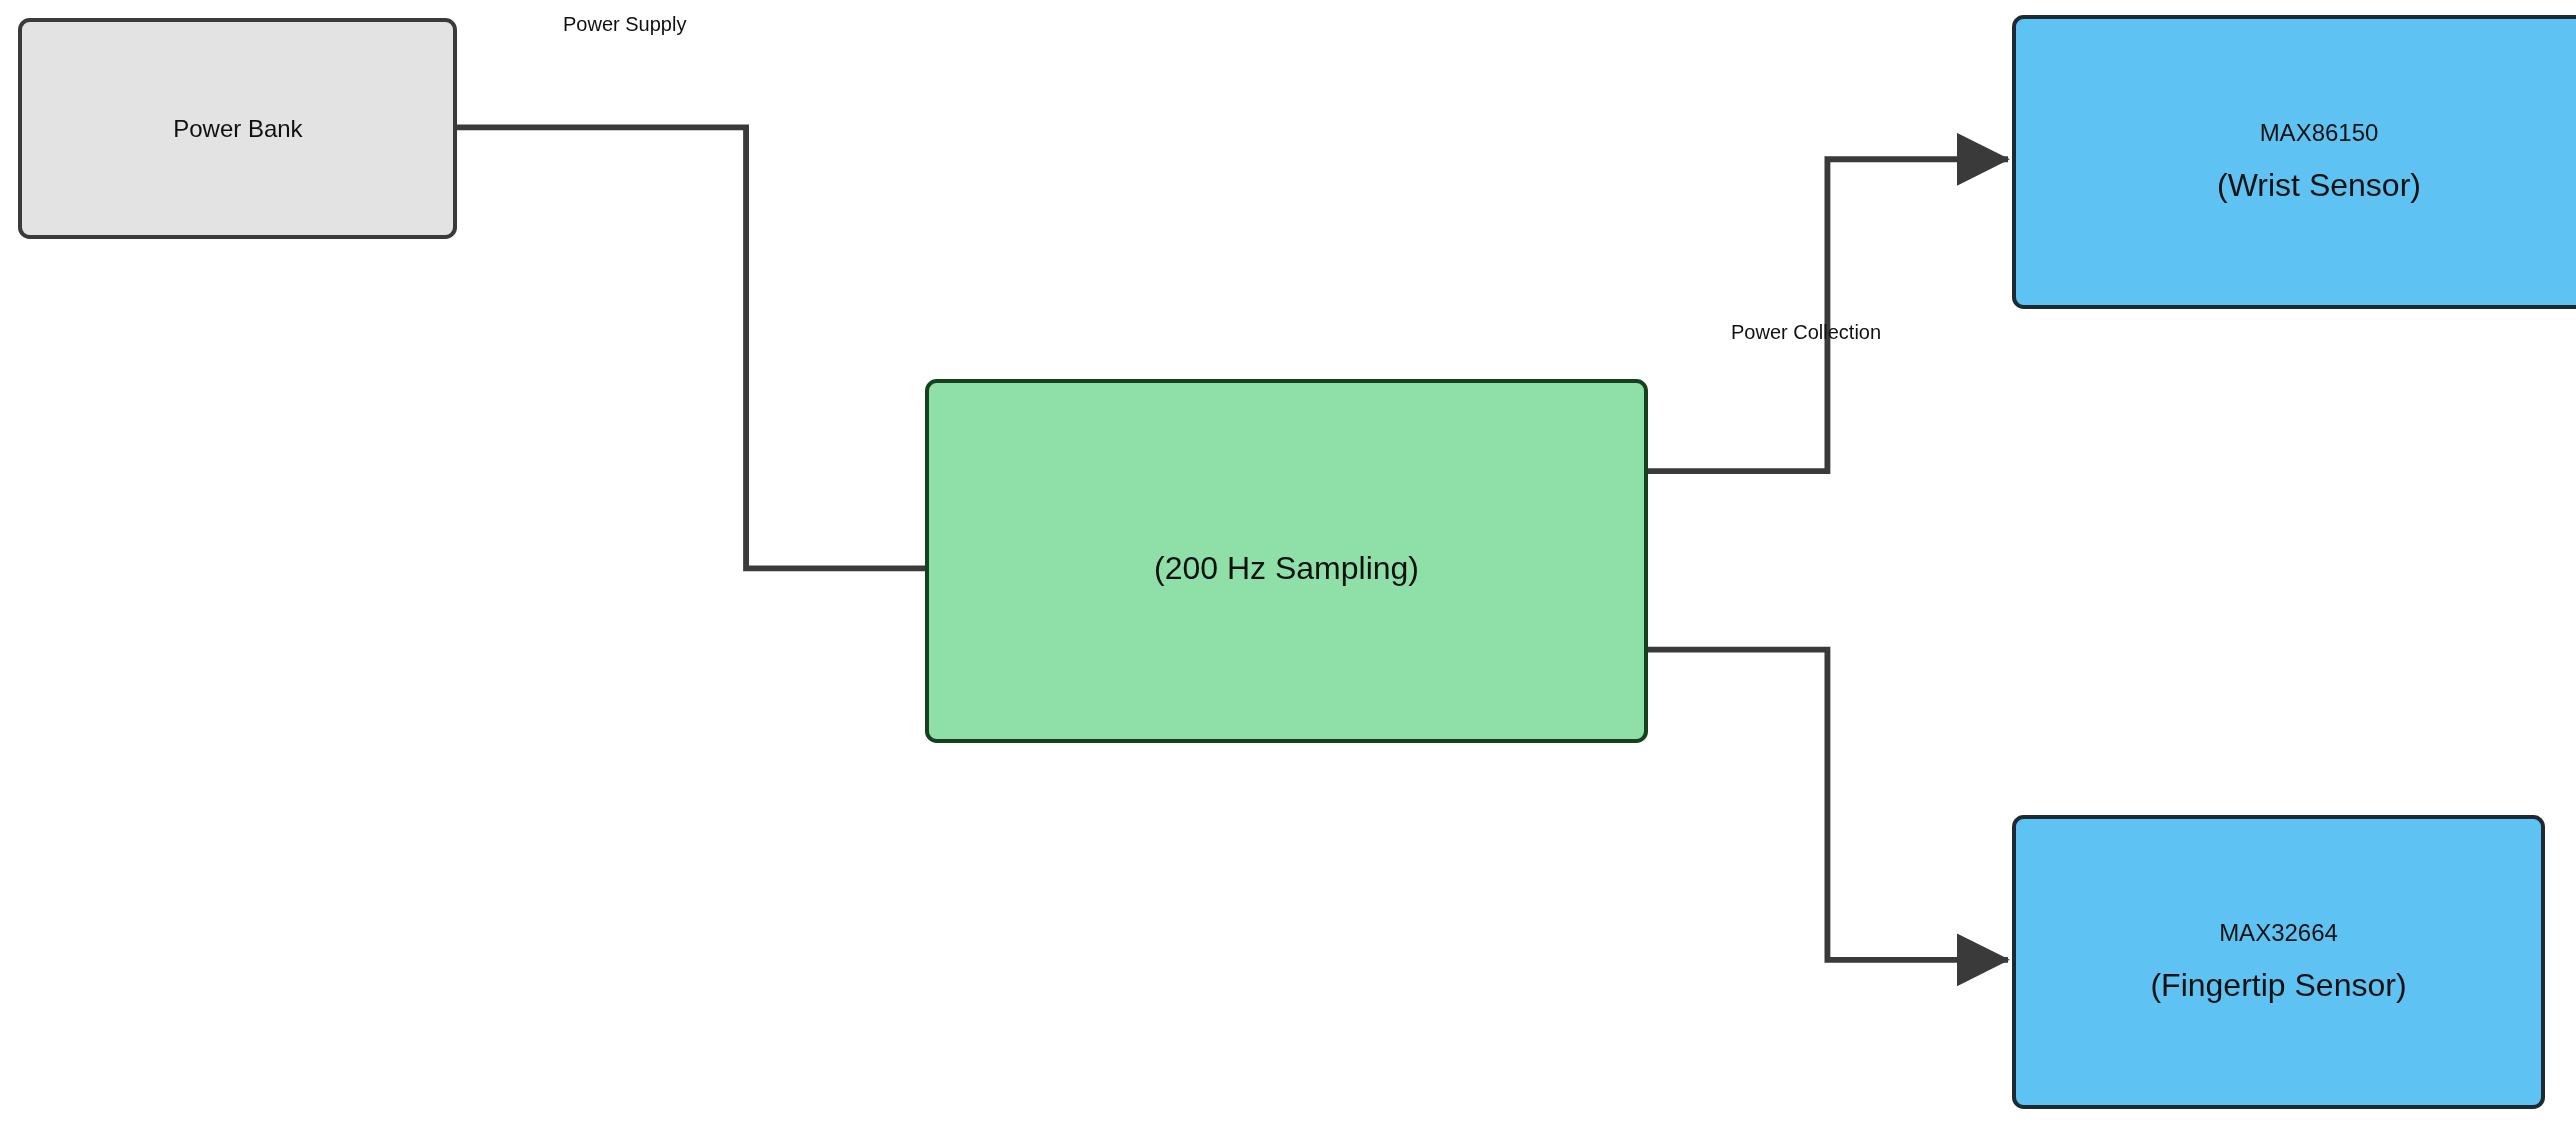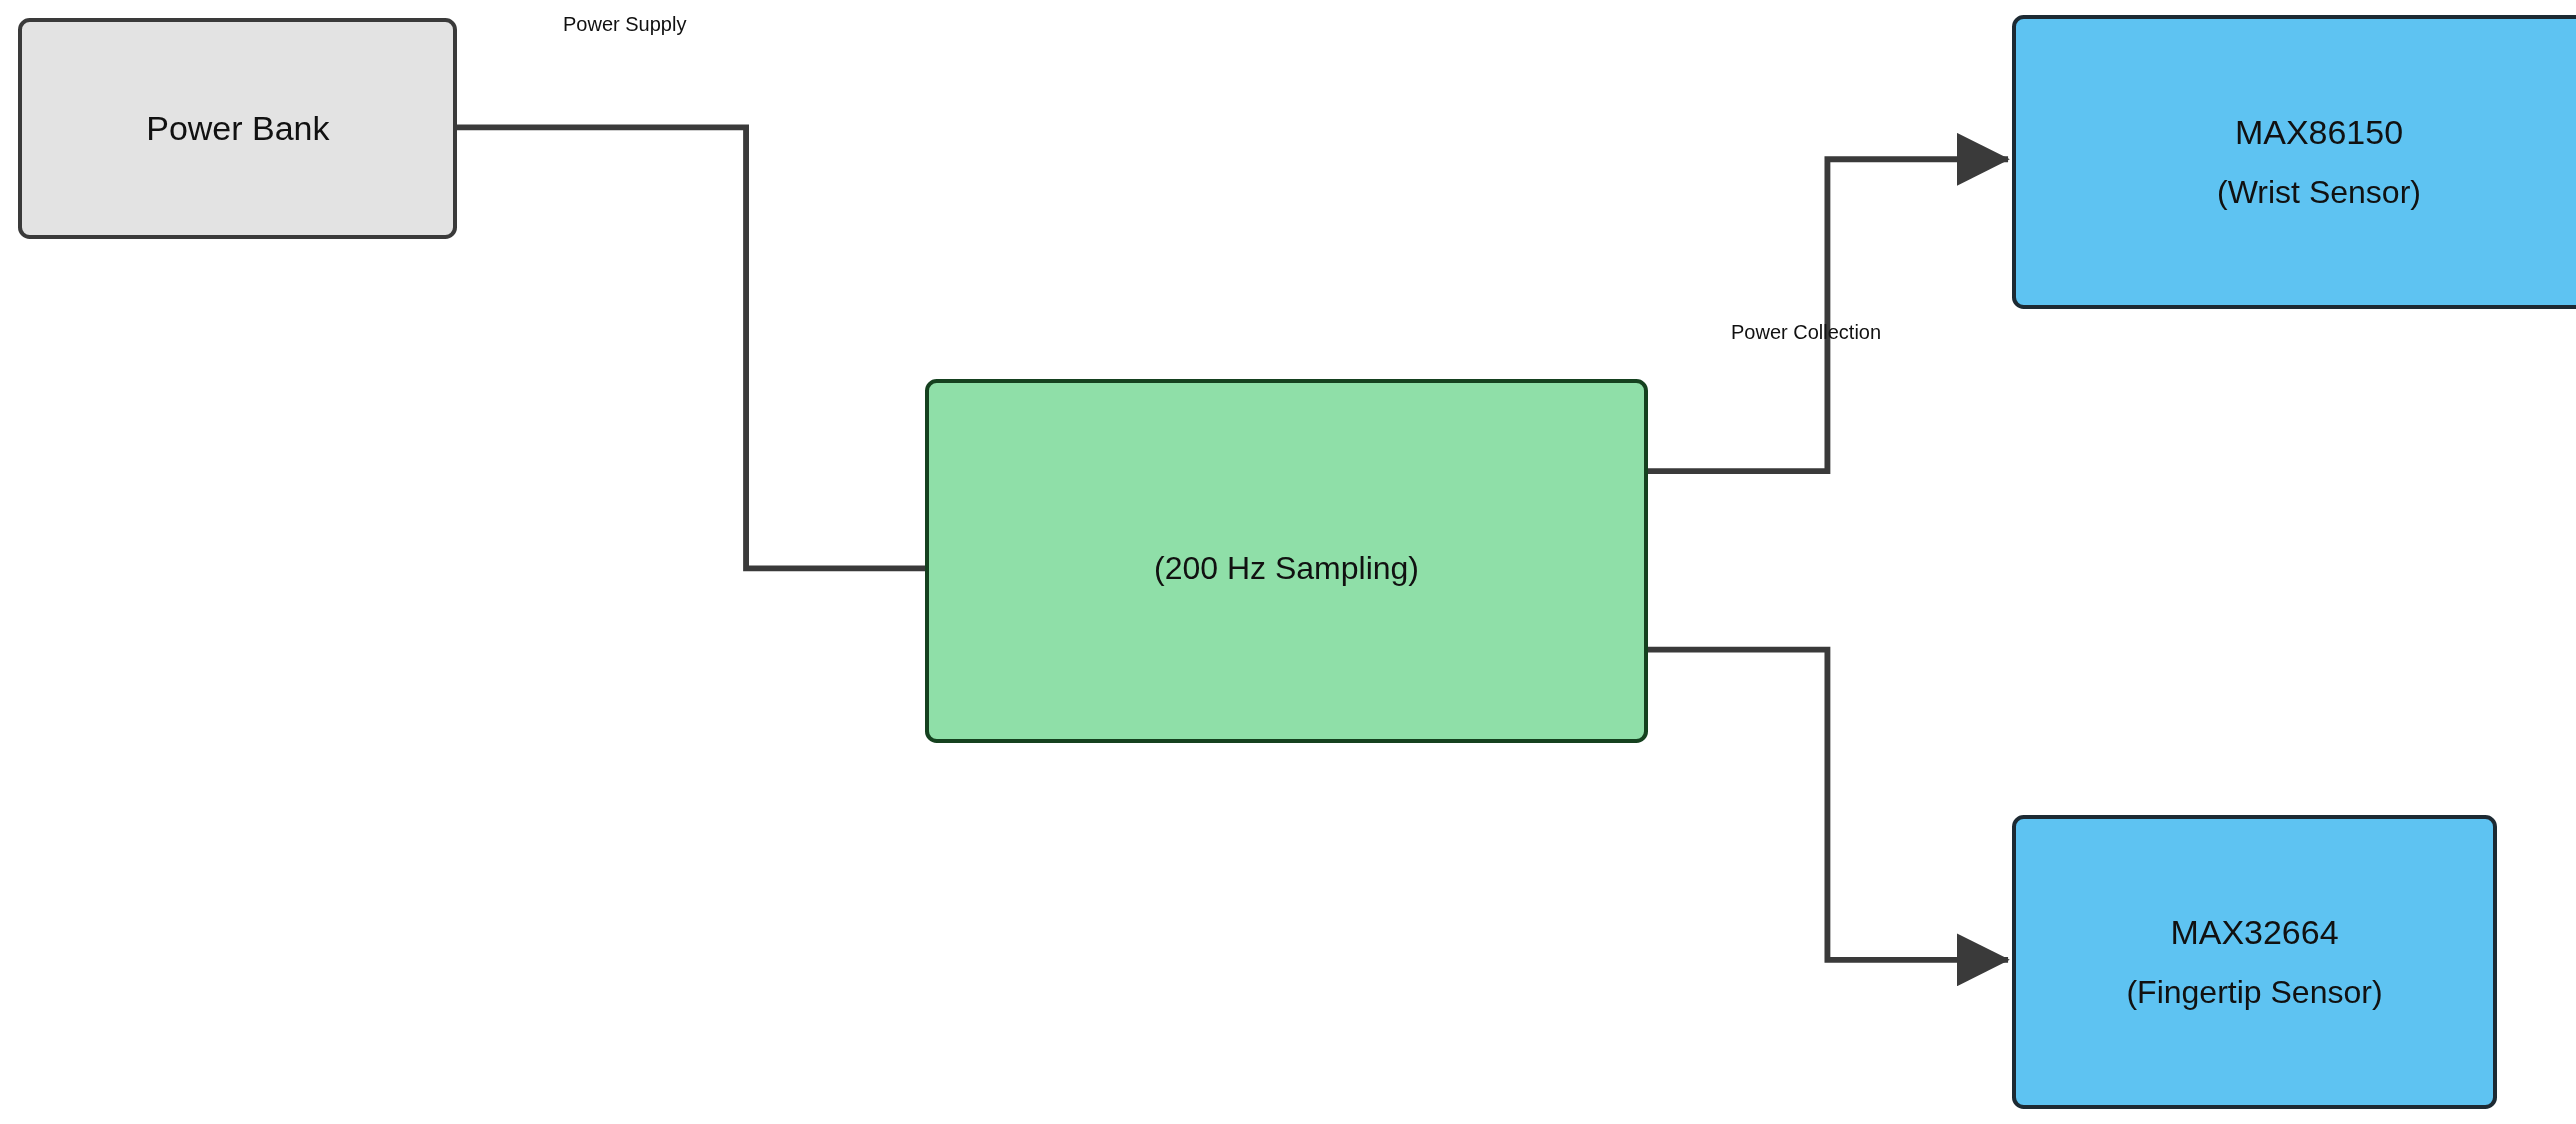--- a/index.html
+++ b/index.html
@@ -30,21 +30,21 @@
     display: flex;
     flex-direction: column;
     align-items: center;
     justify-content: center;
     border-radius: 11.7px;
     border-style: solid;
     text-align: center;
     line-height: 1.35;
   }
   .node .line-primary {
-    font-size: 34px;
+    font-size: 24px;
     color: #111111;
     white-space: nowrap;
   }
   .node .line-secondary {
     font-size: 32px;
     color: #111111;
     white-space: nowrap;
     margin-top: 15px;
   }
   .node-power {
@@ -70,21 +70,21 @@
     top: 15px;
     width: 614px;
     height: 294px;
     background: #5ec3f2;
     border-color: #1d2a33;
     border-width: 4.2px;
   }
   .node-fingertip {
     left: 2012px;
     top: 815px;
-    width: 485px;
+    width: 533px;
     height: 294px;
     background: #5ec3f2;
     border-color: #1d2a33;
     border-width: 4.2px;
   }
   .edge-label {
     position: absolute;
     font-size: 20px;
     color: #111111;
     white-space: nowrap;

